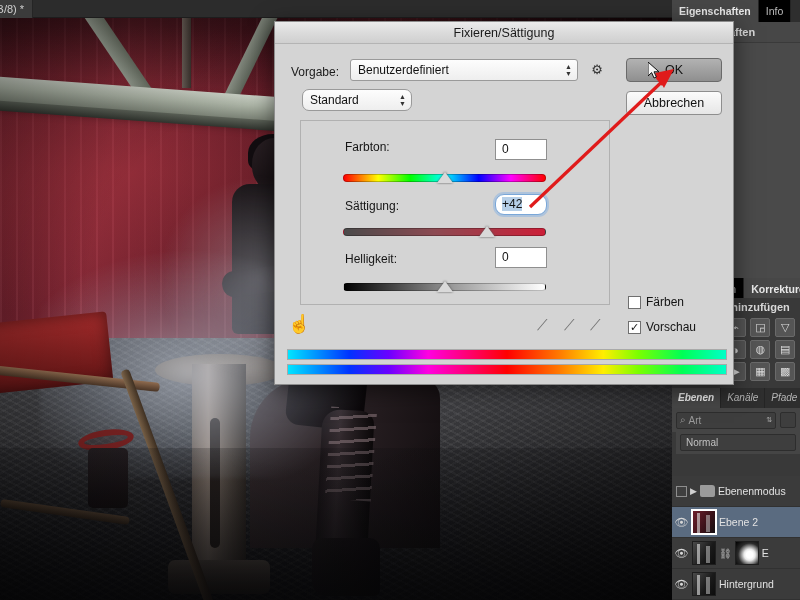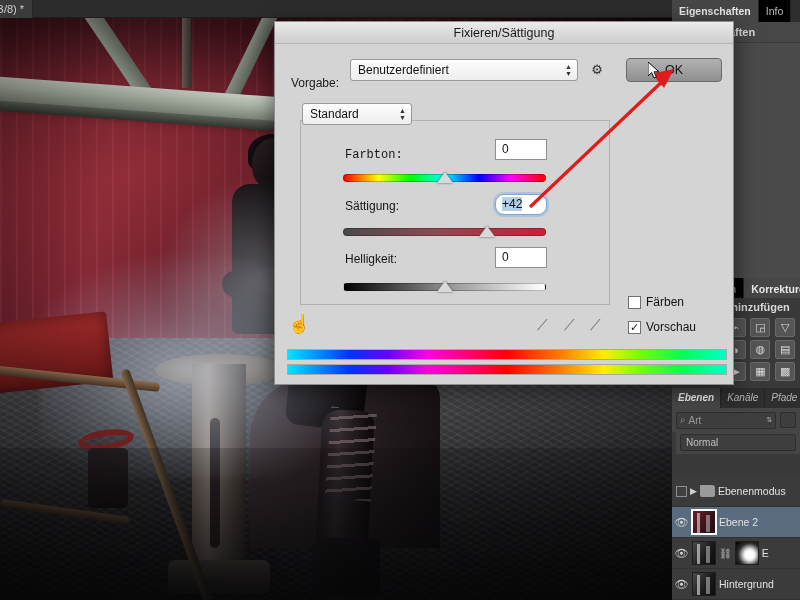--- a/index.html
+++ b/index.html
@@ -562,45 +562,46 @@
         <span class="lay-name">Hintergrund</span>
       </div>
 
     </div>
   </div>
 
   <div class="dialog">
     <div class="dlg-title">Fixieren/Sättigung</div>
   </div>
 
-  <div class="lbl preset-label" style="position:absolute;left:291px;top:76px;">Vorgabe:</div>
+  <div class="lbl preset-label" style="position:absolute;left:291px;top:65px;">Vorgabe:</div>
 
   <div class="select" style="position:absolute;left:350px;top:59px;width:228px;">
     <span>Benutzerdefiniert</span>
     <span class="arrows">
         <span>▲</span>
         <span>▼</span>
       </span>
   </div>
 
   <div class="gear-btn" style="position:absolute;left:588px;top:61px;">⚙</div>
 
   <div class="btn btn-ok">OK</div>
+  <div class="btn btn-cancel">Abbrechen</div>
 
   <div class="groupbox"></div>
 
-  <div class="select" style="position:absolute;left:302px;top:103px;width:110px;">
+  <div class="select" style="position:absolute;left:302px;top:89px;width:110px;border-radius:7px;">
     <span>Standard</span>
     <span class="arrows">
         <span>▲</span>
         <span>▼</span>
       </span>
   </div>
 
-  <div class="field-label" style="left:345px;top:148px;font-family:Liberation Mono, monospace;">Farbton:</div>
+  <div class="field-label" style="left:345px;top:140px;">Farbton:</div>
   <div class="num-input" style="left:495px;top:139px;">0</div>
   <div class="track track-hue" style="left:343px;top:174px;"></div>
   <div class="thumb-tri" style="left:437px;top:172px;"></div>
 
   <div class="field-label" style="left:345px;top:199px;">Sättigung:</div>
   <div class="num-input focused" style="left:495px;top:194px;border-radius:9px;"><span class="sel-text">+42</span></div>
   <div class="track track-sat" style="left:343px;top:228px;"></div>
   <div class="thumb-tri" style="left:479px;top:226px;"></div>
 
   <div class="field-label" style="left:345px;top:252px;">Helligkeit:</div>

